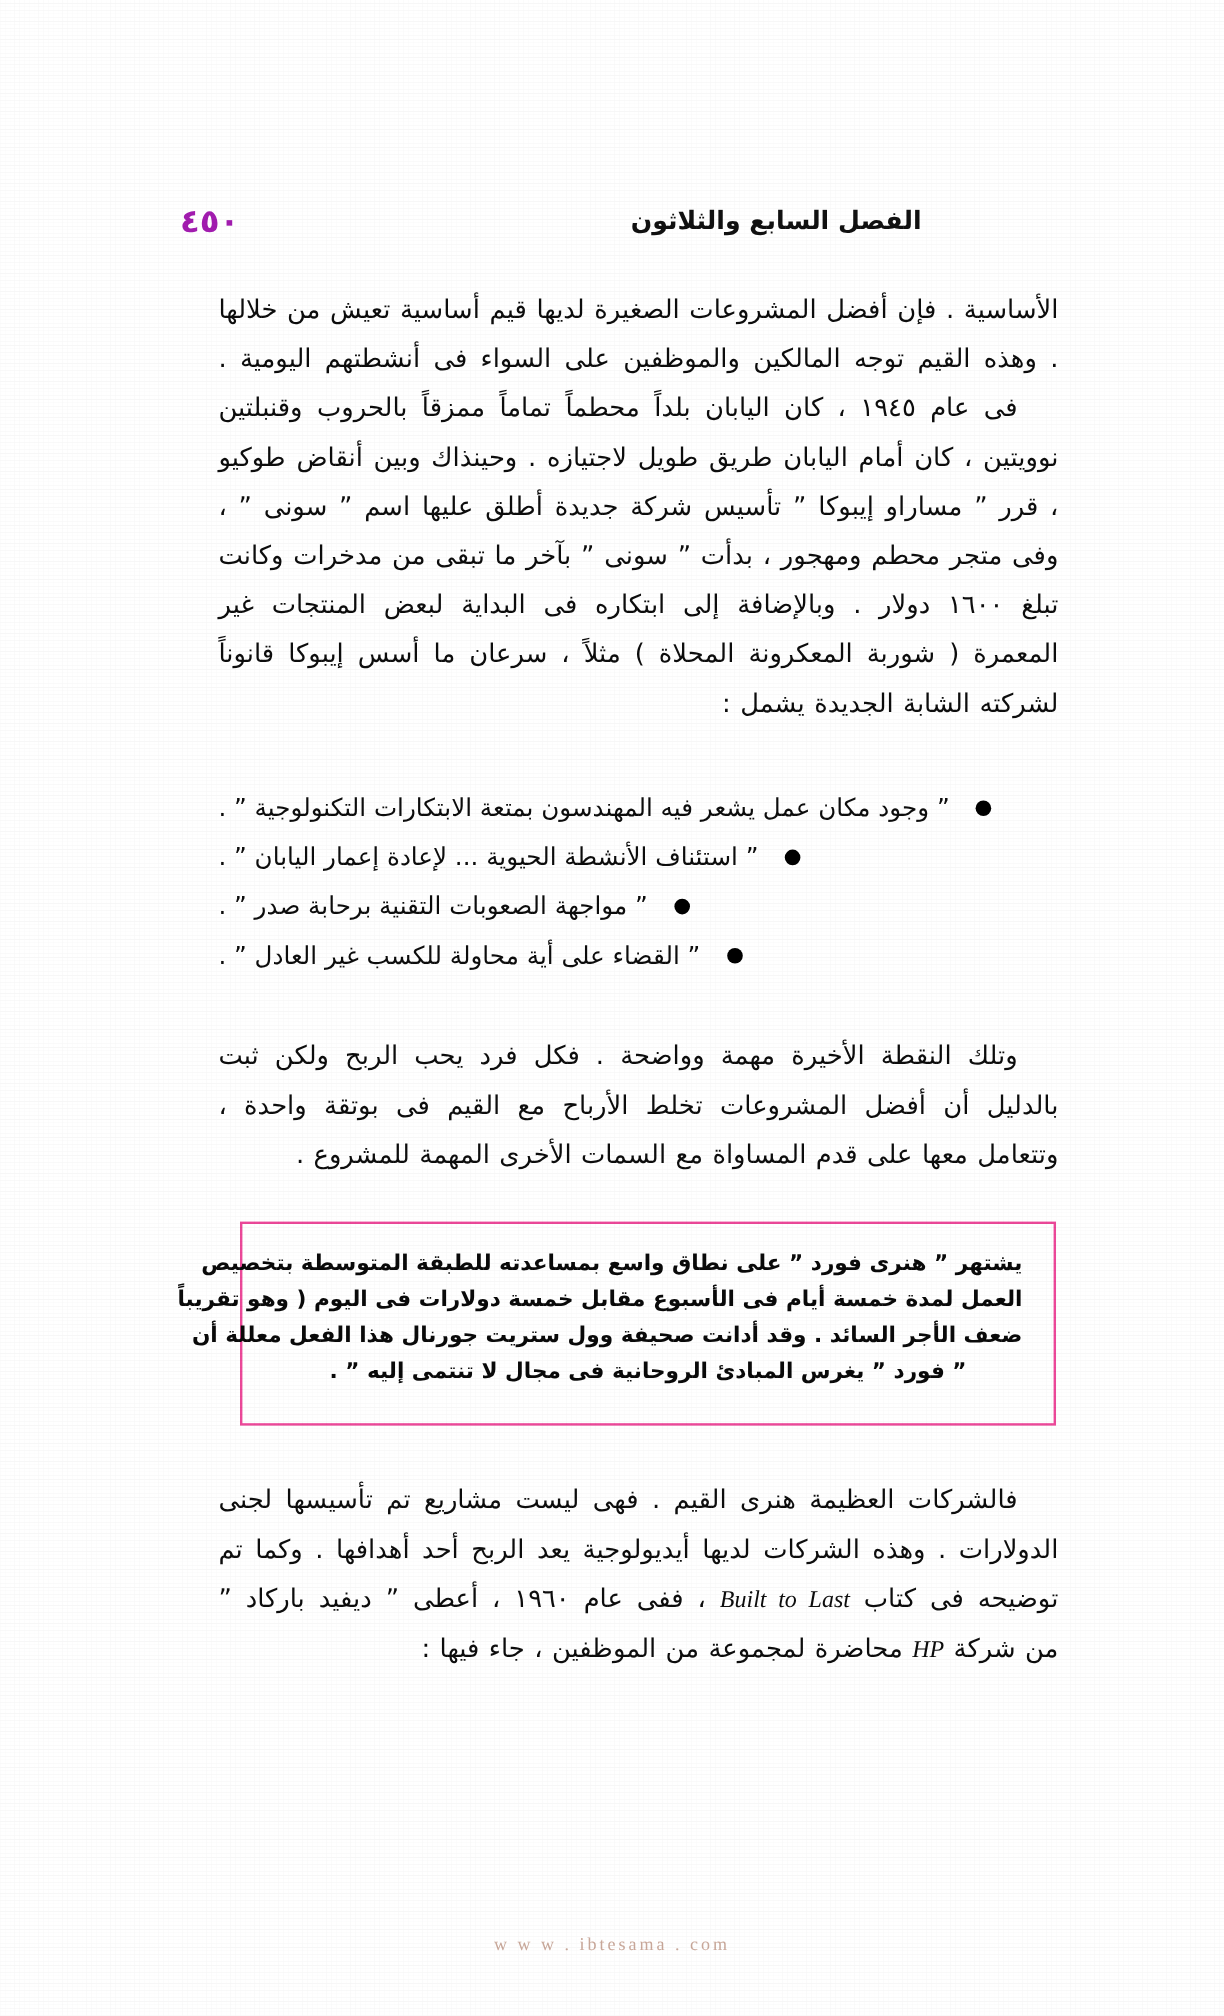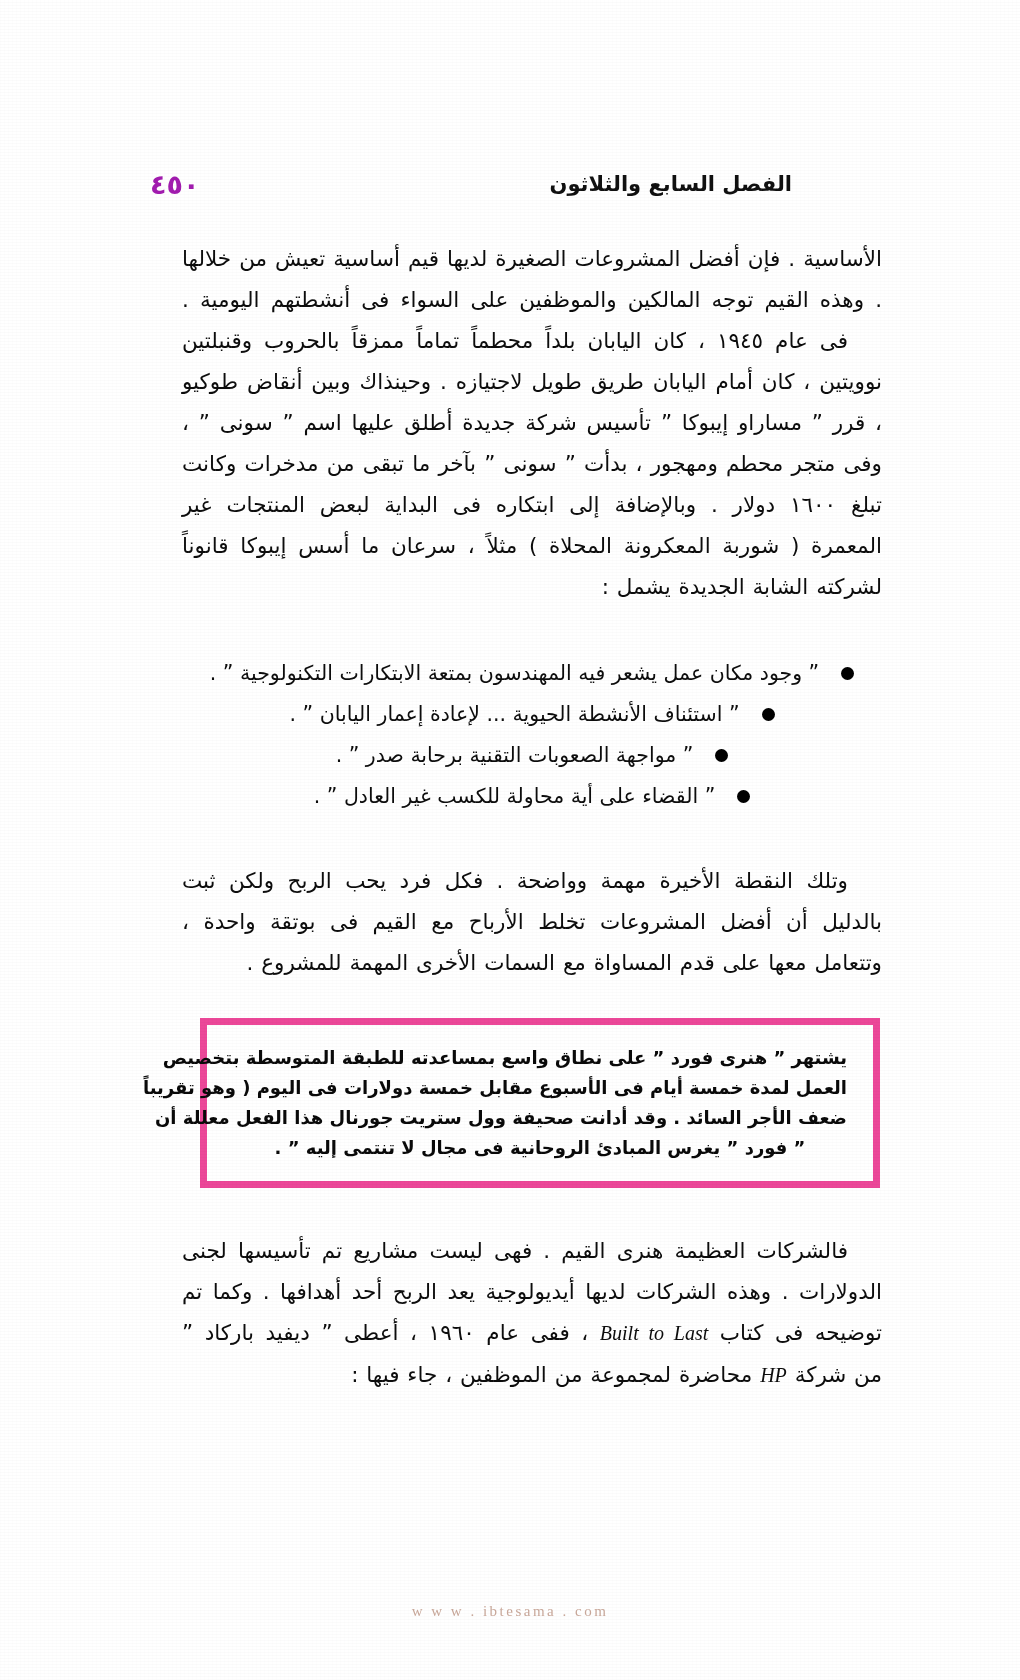--- a/index.html
+++ b/index.html
@@ -47,21 +47,21 @@
     font-size: 27px;
     font-weight: 700;
     color: #a21caf;
     letter-spacing: 1px;
     font-family: "DejaVu Sans", sans-serif;
   }
   .chapter-title {
     font-size: 21px;
     font-weight: 700;
     color: #111;
-    margin-right: 78px;
+    margin-right: 102px;
     white-space: nowrap;
     font-family: "DejaVu Sans", sans-serif;
   }
 
   
   .body-area {
     position: absolute;
     top: 238px;
     right: 138px;
     width: 700px;
@@ -94,21 +94,21 @@
     right: 138px;
     width: 700px;
     list-style: none;
     margin: 0;
     padding: 0;
   }
   .bullet-item {
     display: flex;
     flex-direction: row;
     align-items: center;
-    justify-content: center;
+    justify-content: flex-end;
     height: 36px;
     margin-bottom: 5px;
   }
   .bullet-dot {
     width: 13px;
     height: 13px;
     border-radius: 50%;
     background: #000;
     flex: 0 0 auto;
     margin-left: 22px;
@@ -129,21 +129,21 @@
     width: 700px;
   }
 
   
   .quote-box {
     position: absolute;
     top: 1018px;
     right: 140px;
     width: 680px;
     height: 170px;
-    border: 7px solid #ec4899;
+    border: 2px solid #ec4899;
     box-sizing: border-box;
     padding: 18px 26px 14px 26px;
     background: #fff;
   }
   .quote-line {
     font-size: 18px;
     font-weight: 700;
     line-height: 30px;
     color: #0a0a0a;
     text-align: center;
@@ -163,21 +163,21 @@
     font-family: "Liberation Serif", "DejaVu Serif", serif;
     font-size: 20px;
     direction: ltr;
     unicode-bidi: isolate;
     font-style: italic;
   }
 
   
   .watermark {
     position: absolute;
-    bottom: 60px;
+    bottom: 50px;
     left: 0;
     right: 0;
     text-align: center;
     font-size: 15px;
     letter-spacing: 2.5px;
     color: #c9a89a;
     font-family: "Liberation Serif", "DejaVu Serif", serif;
     direction: ltr;
   }
 </style>

